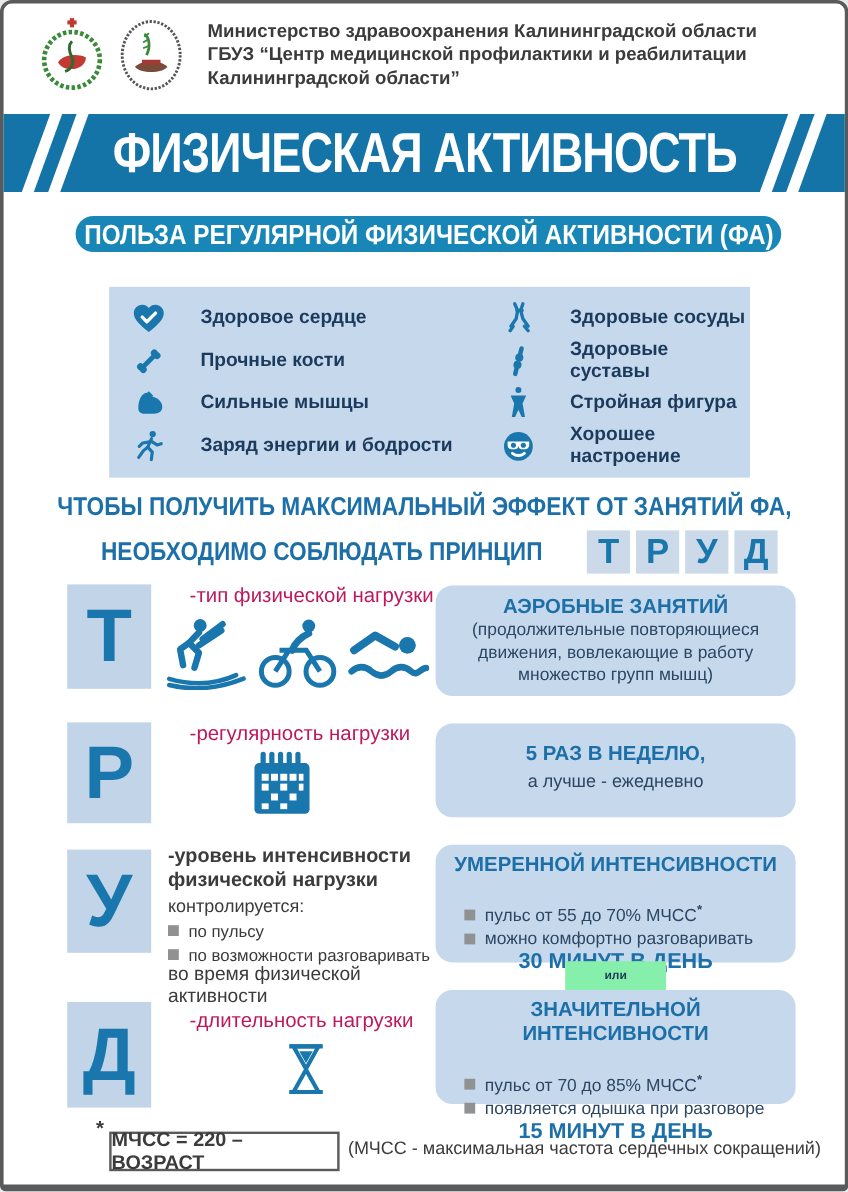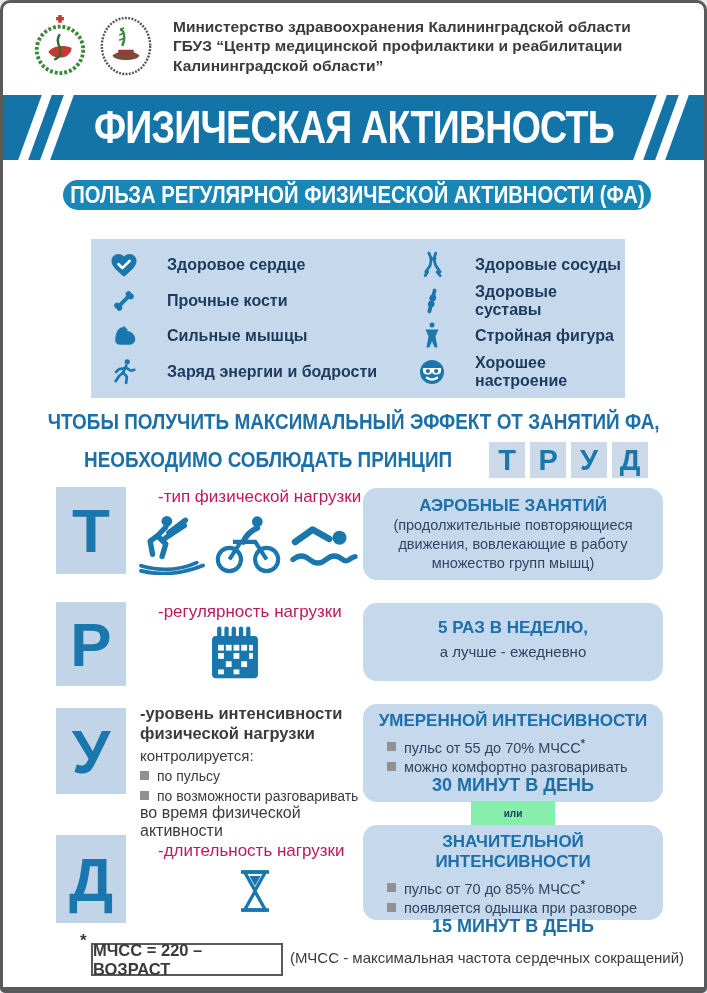--- a/index.html
+++ b/index.html
@@ -44,21 +44,21 @@
   
   .row{position:absolute;left:0;width:707px;}
   .big-tile{position:absolute;left:53px;width:70px;background:#c2d4e8;display:flex;align-items:center;
     justify-content:center;font-weight:bold;font-size:62px;color:#1a77ad;}
   .rlabel{position:absolute;left:155px;font-weight:normal;font-size:17px;color:#be185d;}
   .rbox{position:absolute;left:360px;width:300px;background:#c5d8ec;border-radius:14px;
     box-sizing:border-box;text-align:center;}
   .rbox .btitle{font-weight:bold;font-size:17px;color:#1d6fa8;}
   .rbox .bline{font-size:14.5px;color:#2c4763;line-height:1.32;}
   .rbox .bstrong{font-weight:bold;font-size:18px;color:#1d6fa8;}
-  .boxbullets{text-align:left;padding-left:16px;margin-top:6px;}
+  .boxbullets{text-align:left;padding-left:16px;margin-top:22px;}
   .bullet-line{display:flex;align-items:baseline;gap:8px;font-size:14.5px;color:#2c4763;margin-top:3px;}
   .sq{width:9px;height:9px;background:#8f9193;flex:0 0 auto;align-self:center;}
   sup{font-size:11px;font-weight:bold;color:#2c4763;}
   .icons-strip{position:absolute;left:133px;top:26px;display:flex;align-items:flex-end;gap:4px;}
   .icons-strip svg{width:72px;height:62px;}
   
   .ucol{position:absolute;left:137px;top:0;width:228px;color:#3b3b3b;}
   .ucol .b{font-weight:bold;font-size:16.5px;line-height:1.2;}
   .ucol .sub{font-size:15px;margin-top:3px;}
   .lb{display:flex;gap:8px;font-size:14px;margin-top:4px;align-items:baseline;}

